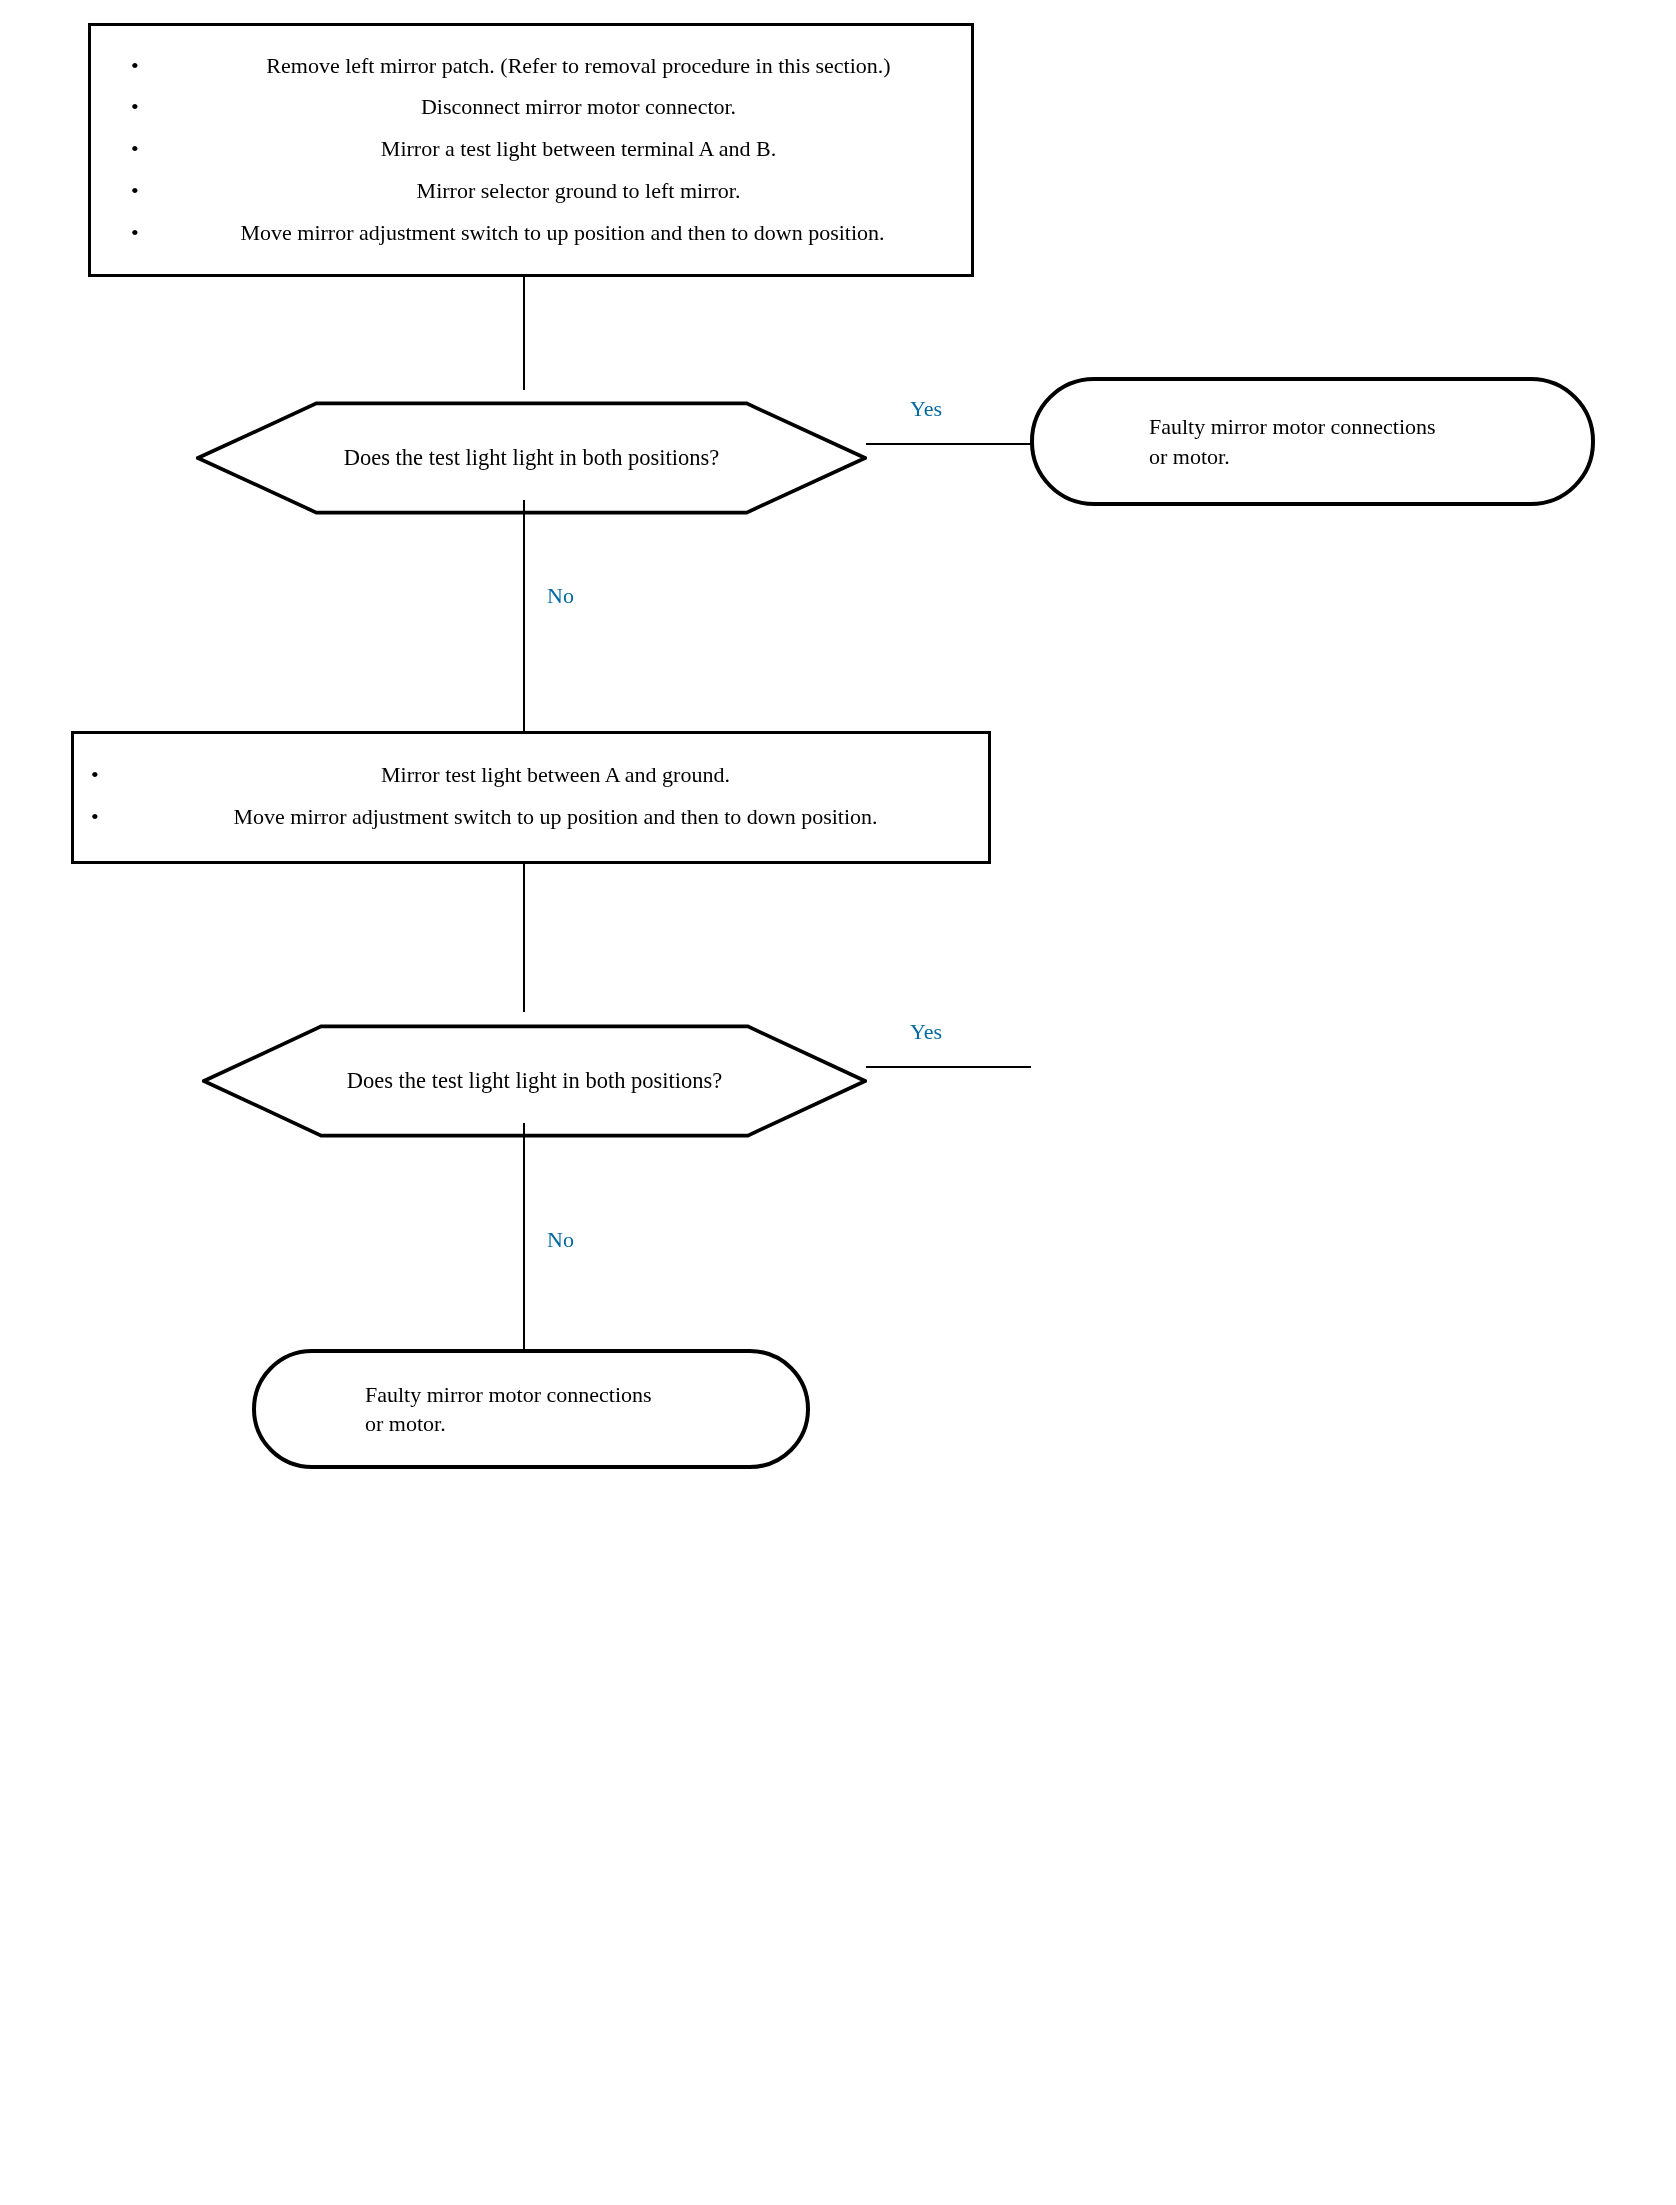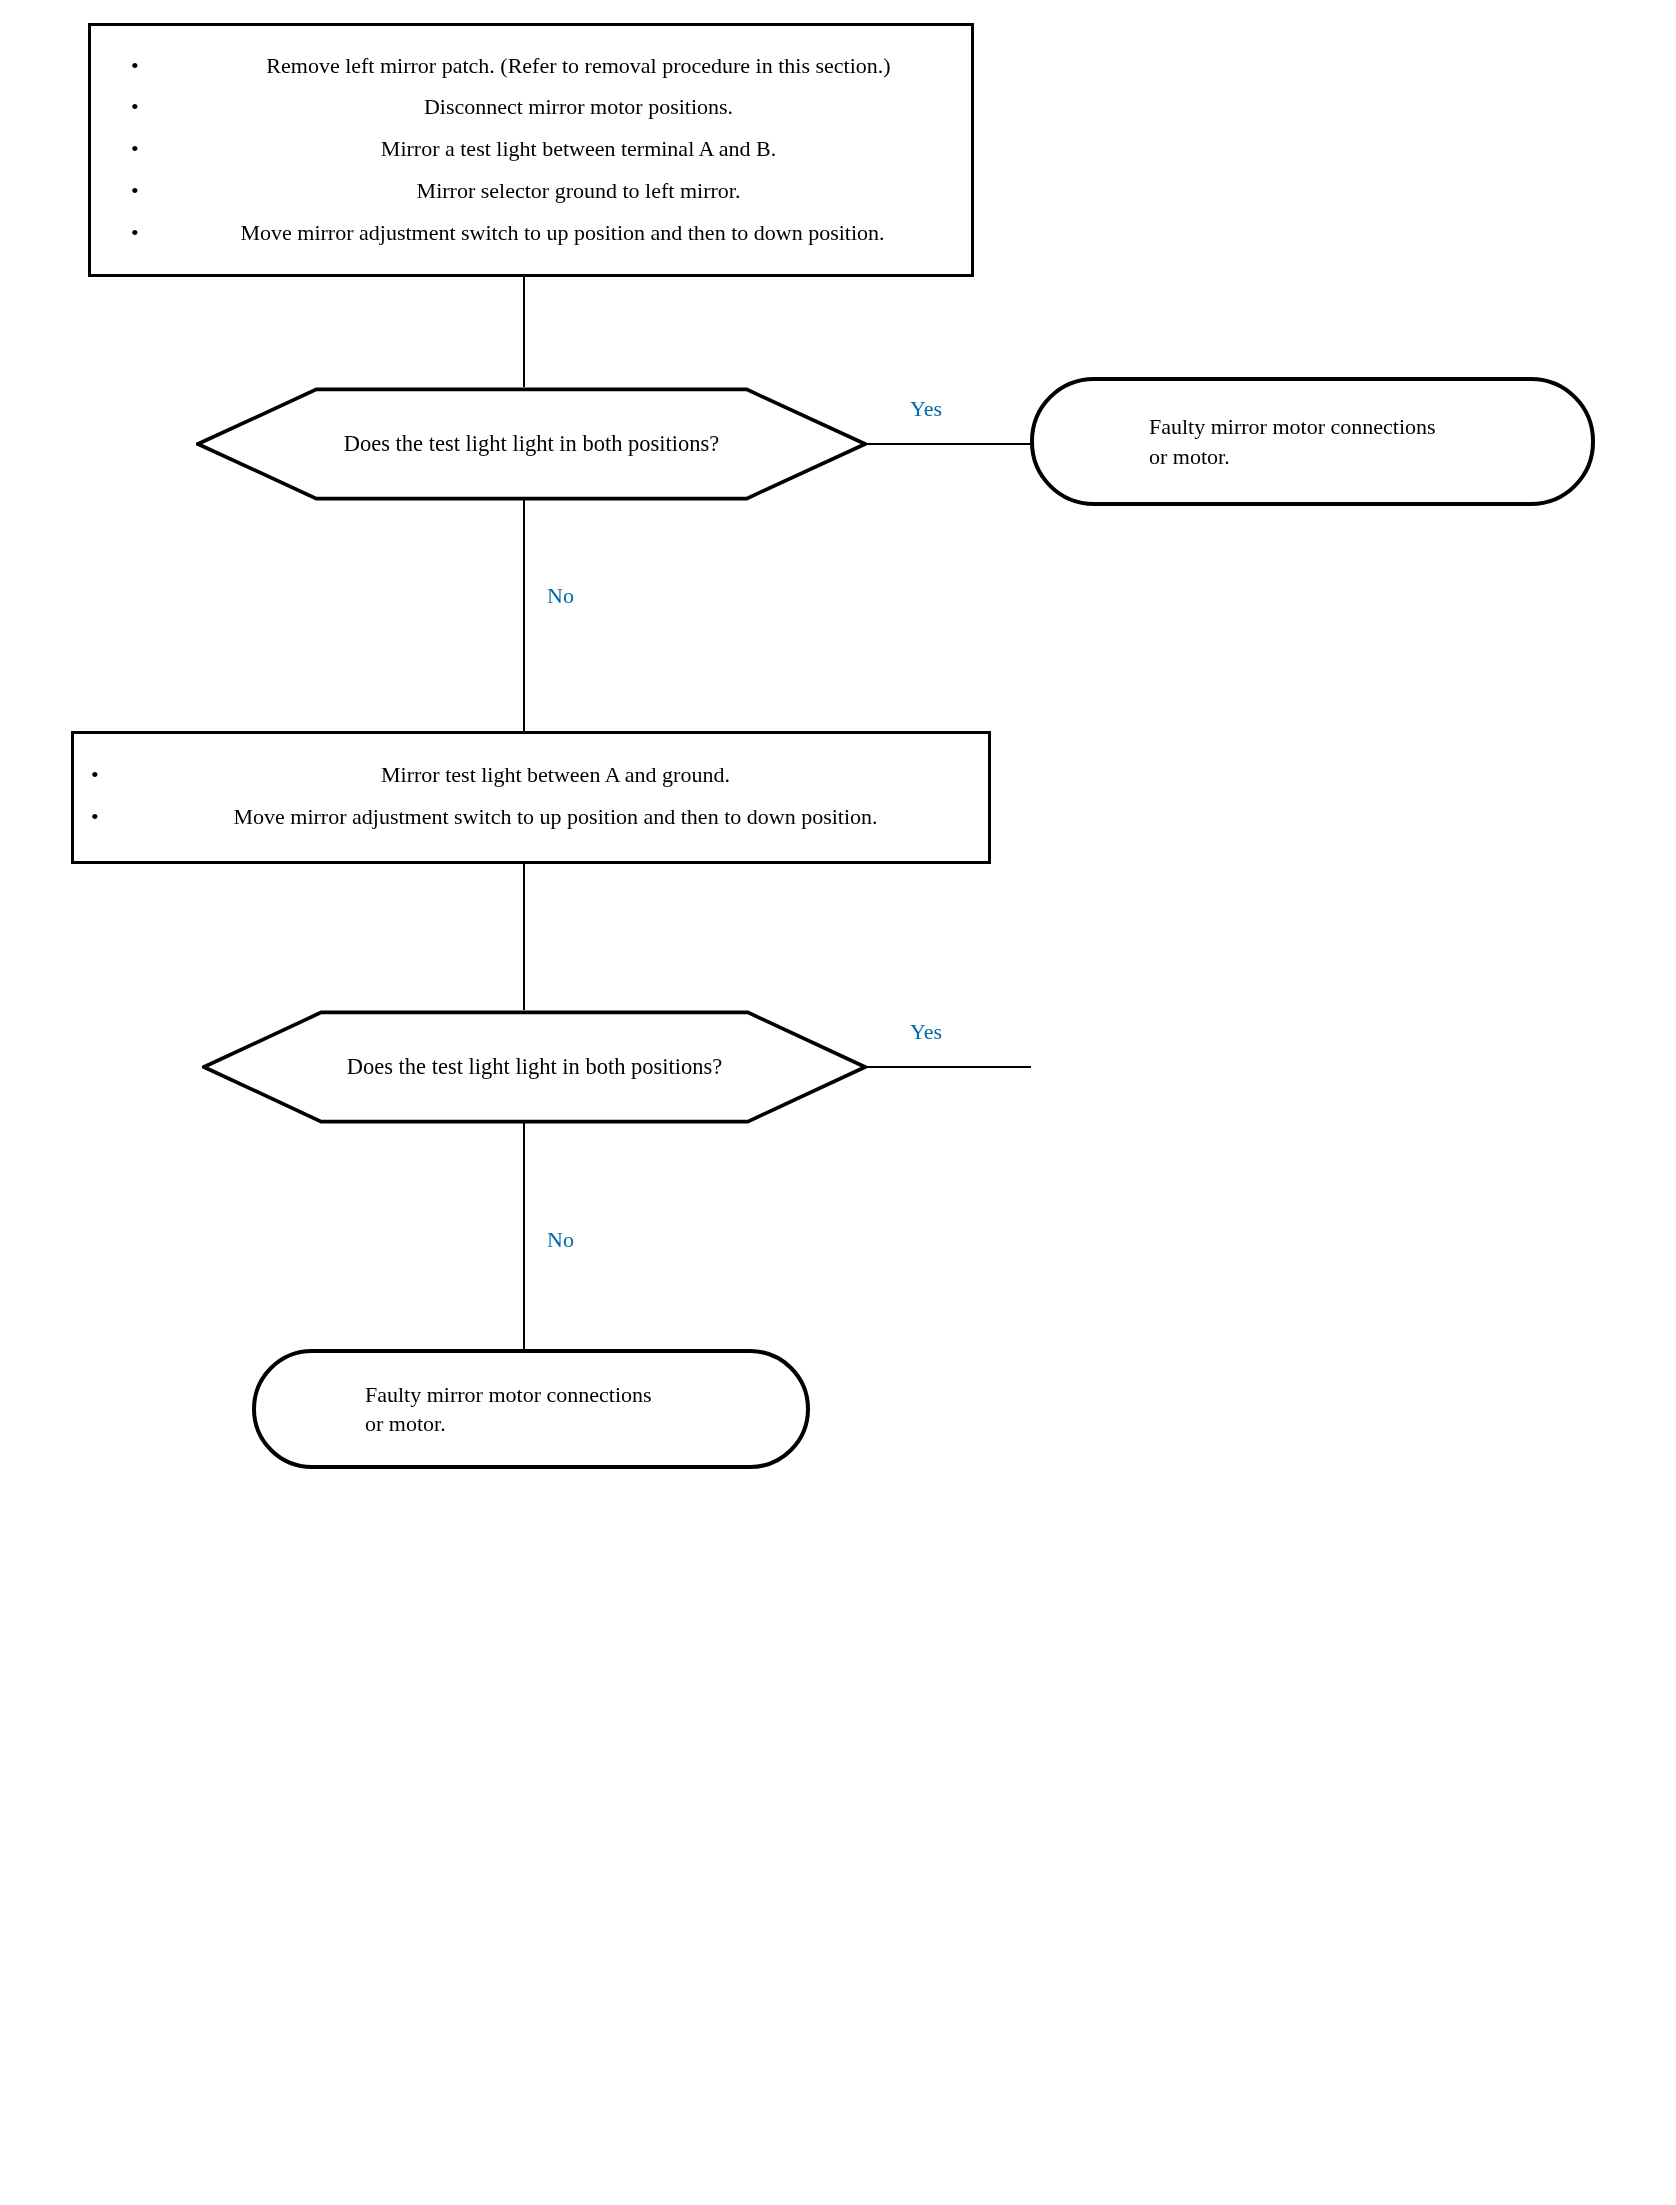--- a/index.html
+++ b/index.html
@@ -44,20 +44,21 @@
     line-height: 1.30;
   }
   .bullet-text {
     display: block;
     text-align: center;
   }
 
   
   .decision {
     background: #ffffff;
+    margin-top: 14px;
   }
   .decision svg {
     position: absolute;
     left: 0; top: 0;
     width: 100%;
     height: 100%;
     display: block;
   }
   .decision-label {
     position: absolute;
@@ -112,21 +113,21 @@
 <div id="page">
 
   <div class="node process-box" style="left:88px; top:23px; width:886px; height:254px; padding:25.5px 24px 0 0;">
     <ul class="bullet-list">
       <li class="bullet-item" style="margin-left:40px; padding-left:79px; margin-bottom:13.4px;">
         <span class="bullet-dot">•</span>
         <span class="bullet-text">Remove left mirror patch. (Refer to  removal procedure in this section.)</span>
       </li>
       <li class="bullet-item" style="margin-left:40px; padding-left:79px; margin-bottom:13.4px;">
         <span class="bullet-dot">•</span>
-        <span class="bullet-text">Disconnect mirror motor positions.</span>
+        <span class="bullet-text">Disconnect mirror motor connector.</span>
       </li>
       <li class="bullet-item" style="margin-left:40px; padding-left:79px; margin-bottom:13.4px;">
         <span class="bullet-dot">•</span>
         <span class="bullet-text">Mirror a test light between terminal A and B.</span>
       </li>
       <li class="bullet-item" style="margin-left:40px; padding-left:79px; margin-bottom:13.4px;">
         <span class="bullet-dot">•</span>
         <span class="bullet-text">Mirror selector ground to left mirror.</span>
       </li>
       <li class="bullet-item" style="margin-left:40px; padding-left:79px; width:705px;">

